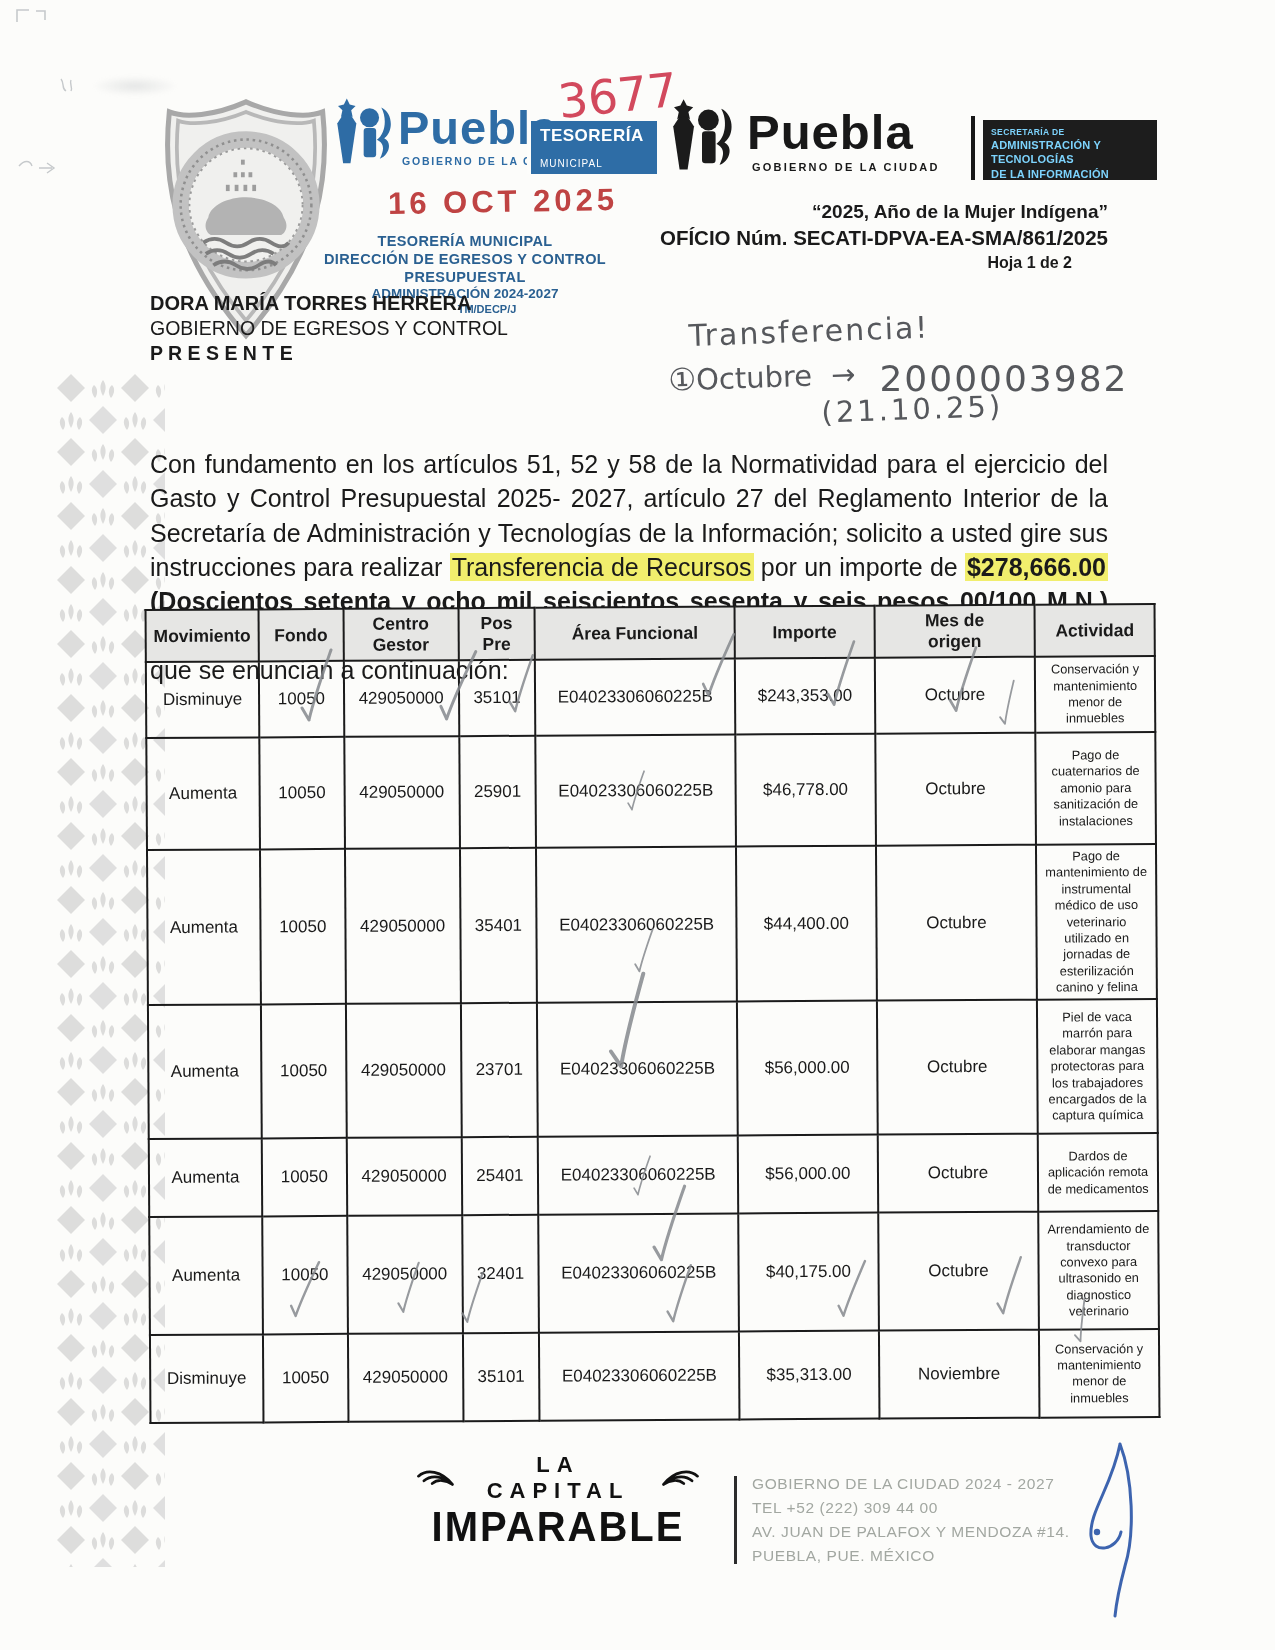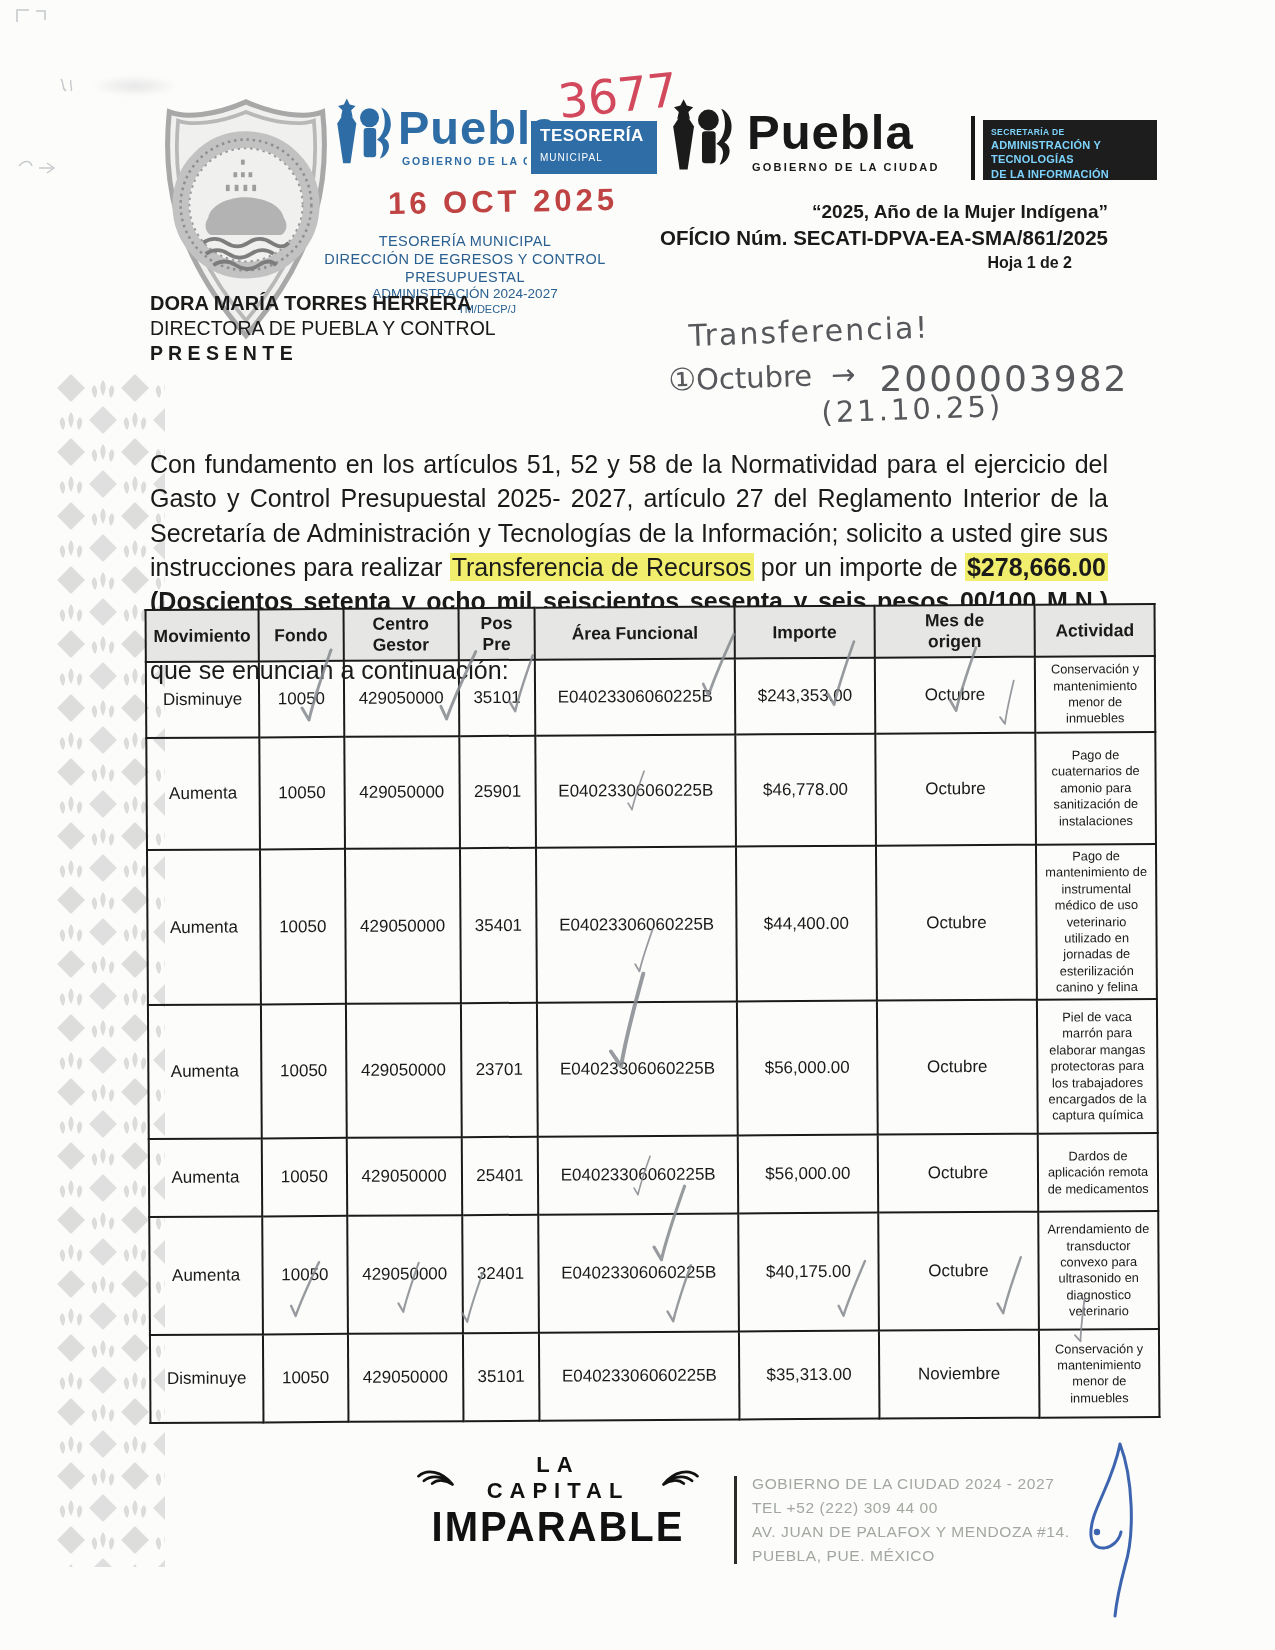--- a/index.html
+++ b/index.html
@@ -15,27 +15,27 @@
           background:radial-gradient(closest-side,#b9bcbf,rgba(185,188,191,0));opacity:.35;filter:blur(2px);}
 
   
   .shield{position:absolute;left:158px;top:92px;}
   .deco-blue{position:absolute;left:327px;top:94px;color:#2e6ca5;}
   .wordmark-blue{position:absolute;left:398px;top:100px;font-size:47px;font-weight:bold;color:#2e6ca5;letter-spacing:1px;}
   .tagline-blue{position:absolute;left:402px;top:155px;font-size:10.5px;font-weight:bold;color:#2e6ca5;letter-spacing:1.8px;}
   .box-blue{position:absolute;left:527px;top:121px;width:130px;height:53px;background:#2e6da6;color:#fff;
             padding:5px 0 0 9px;box-sizing:border-box;border-left:4px solid #fdfdfb;box-shadow:-8px 0 0 #2e6da6 inset;}
   .box-blue .l1{font-size:17px;font-weight:bold;letter-spacing:.5px;}
-  .box-blue .l2{font-size:10px;letter-spacing:1px;margin-top:6px;}
+  .box-blue .l2{font-size:10px;letter-spacing:1px;margin-top:12px;}
   .folio-red{position:absolute;left:558px;top:68px;font-size:47px;color:#cf3a50;font-family:"DejaVu Sans",sans-serif;
              transform:rotate(-6deg);opacity:.92;}
   .date-stamp{position:absolute;left:388px;top:184px;font-size:31px;font-weight:bold;color:#bf4343;
               letter-spacing:4px;transform:rotate(-1deg);}
   .office-stamp{position:absolute;left:293px;top:232px;width:344px;text-align:center;color:#2a6091;
-                font-weight:normal;line-height:1.25;}
+                font-weight:bold;line-height:1.25;}
   .office-stamp .s1{font-size:14.5px;letter-spacing:.4px;}
   .office-stamp .s4{font-size:13.5px;}
   .office-stamp .s5{font-size:11px;transform:translateX(22px);}
 
   .deco-black{position:absolute;left:660px;top:96px;color:#1b1b1b;}
   .wordmark-black{position:absolute;left:747px;top:104px;font-size:49px;font-weight:bold;color:#181818;letter-spacing:1px;}
   .tagline-black{position:absolute;left:752px;top:161px;font-size:11px;font-weight:bold;color:#181818;letter-spacing:2.2px;}
   .vbar-black{position:absolute;left:971px;top:116px;width:4px;height:64px;background:#181818;}
   .box-black{position:absolute;left:983px;top:120px;width:174px;height:60px;background:#1d1d1d;color:#7dd3fc;
              padding:7px 8px;box-sizing:border-box;line-height:1.3;}
@@ -191,21 +191,21 @@
   </div>
 
   <div class="motto-block">
     <div class="motto">“2025, Año de la Mujer Indígena”</div>
     <div class="oficio">OFÍCIO Núm. SECATI-DPVA-EA-SMA/861/2025</div>
     <div class="hoja">Hoja 1 de 2</div>
   </div>
 
   <div class="addressee">
     <div class="addr-name">DORA MARÍA TORRES HERRERA</div>
-    <div>DIRECTORA DE PUEBLA Y CONTROL</div>
+    <div>GOBIERNO DE EGRESOS Y CONTROL</div>
     <div class="b">P R E S E N T E</div>
   </div>
 
   <div class="handnote">
     <div class="hn1">Transferencia!</div>
     <div class="hn2">
       <span class="marker">①</span><span>Octubre</span>
       <span class="arrow">→</span>
       <span class="folio2">2000003982</span>
     </div>

